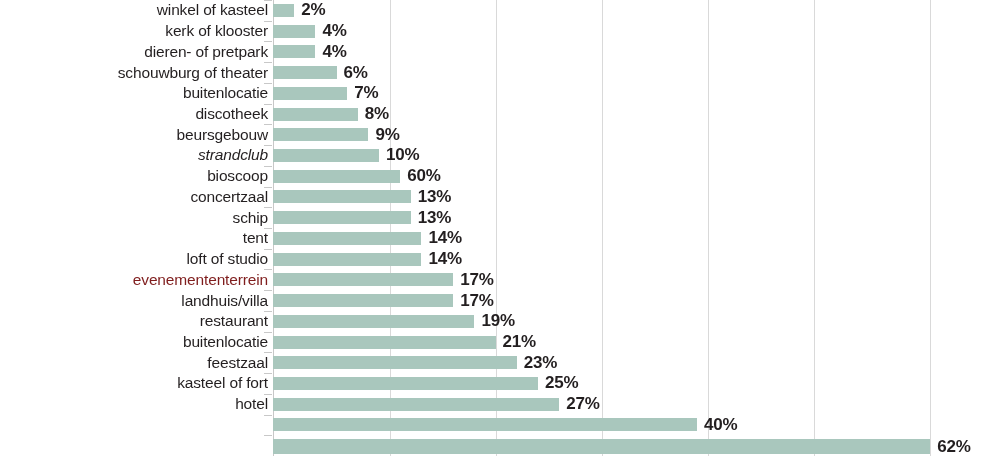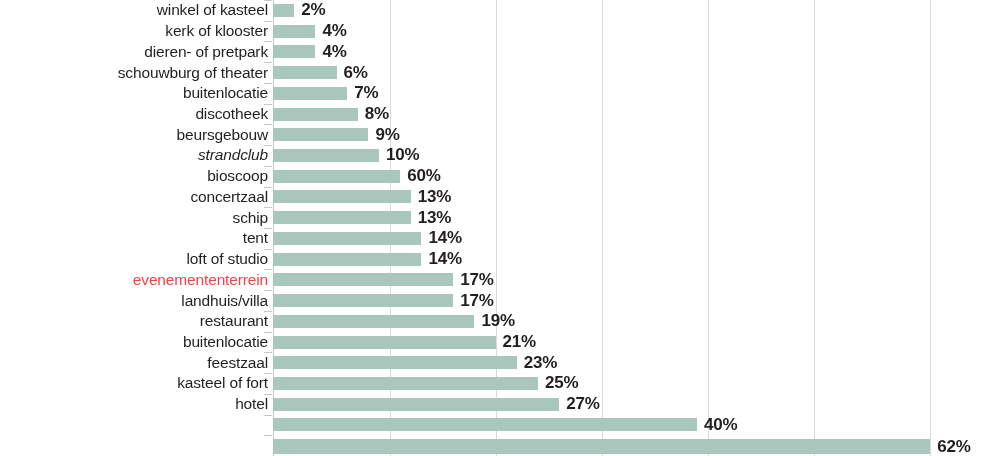--- a/index.html
+++ b/index.html
@@ -107,21 +107,21 @@
       <div class="cat-label" style="top: 64.5455px; color: rgb(35, 31, 32);">schouwburg of theater</div>
       <div class="cat-label" style="top: 85.2727px; color: rgb(35, 31, 32);">buitenlocatie</div>
       <div class="cat-label" style="top: 106px; color: rgb(35, 31, 32);">discotheek</div>
       <div class="cat-label" style="top: 126.727px; color: rgb(35, 31, 32);">beursgebouw</div>
       <div class="cat-label" style="top: 147.455px; color: rgb(35, 31, 32); font-style: italic;">strandclub</div>
       <div class="cat-label" style="top: 168.182px; color: rgb(35, 31, 32);">bioscoop</div>
       <div class="cat-label" style="top: 188.909px; color: rgb(35, 31, 32);">concertzaal</div>
       <div class="cat-label" style="top: 209.636px; color: rgb(35, 31, 32);">schip</div>
       <div class="cat-label" style="top: 230.364px; color: rgb(35, 31, 32);">tent</div>
       <div class="cat-label" style="top: 251.091px; color: rgb(35, 31, 32);">loft of studio</div>
-      <div class="cat-label" style="top: 271.818px; color: #ef4444;">evenemententerrein</div>
+      <div class="cat-label" style="top: 271.818px; color: #7f1d1d;">evenemententerrein</div>
       <div class="cat-label" style="top: 292.545px; color: rgb(35, 31, 32);">landhuis/villa</div>
       <div class="cat-label" style="top: 313.273px; color: rgb(35, 31, 32);">restaurant</div>
       <div class="cat-label" style="top: 334px; color: rgb(35, 31, 32);">buitenlocatie</div>
       <div class="cat-label" style="top: 354.727px; color: rgb(35, 31, 32);">feestzaal</div>
       <div class="cat-label" style="top: 375.455px; color: rgb(35, 31, 32);">kasteel of fort</div>
       <div class="cat-label" style="top: 396.182px; color: rgb(35, 31, 32);">hotel</div>
     </div>
 
   <div class="plot">
     <div class="axis-line" style="background: rgb(200, 200, 200);"></div>

